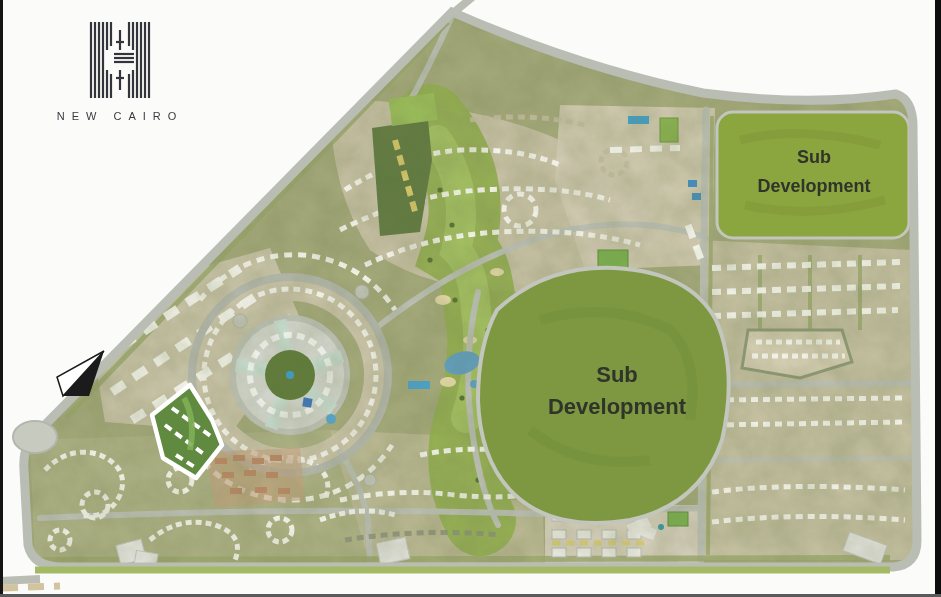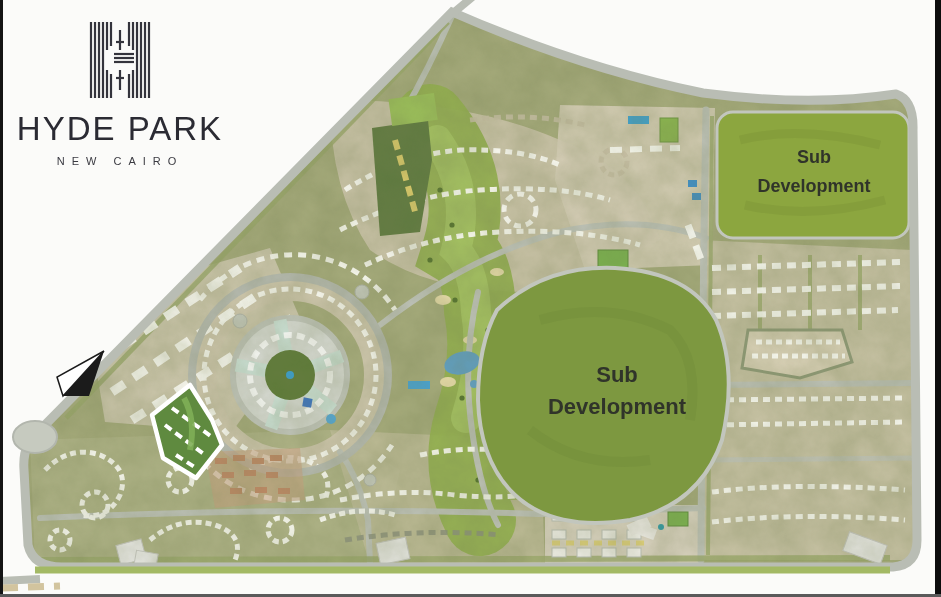--- a/index.html
+++ b/index.html
@@ -289,21 +289,20 @@
           <line x1="41" y1="54" x2="41" y2="78"></line>
         <line x1="26" y1="34" x2="46" y2="34"></line>
           <line x1="26" y1="38" x2="46" y2="38"></line>
         <line x1="26" y1="42" x2="46" y2="42"></line>
         <line x1="32" y1="10" x2="32" y2="30"></line>
           <line x1="32" y1="50" x2="32" y2="70"></line>
         <line x1="28" y1="22" x2="36" y2="22"></line>
           <line x1="28" y1="58" x2="36" y2="58"></line>
       </g>
     </svg>
-    <div class="brand-name">HYDE PARK</div>
     <div class="brand-sub">NEW CAIRO</div>
   </div>
 
   <div class="edge" style="left:0;top:0;width:3px;height:597px;"></div>
   <div class="edge" style="left:935px;top:0;width:6px;height:597px;background:#0d0d0d;"></div>
   <div class="edge" style="left:0;top:594px;width:941px;height:3px;background:#5a5a5a;"></div>
 
 </div>
 
 </body></html>

